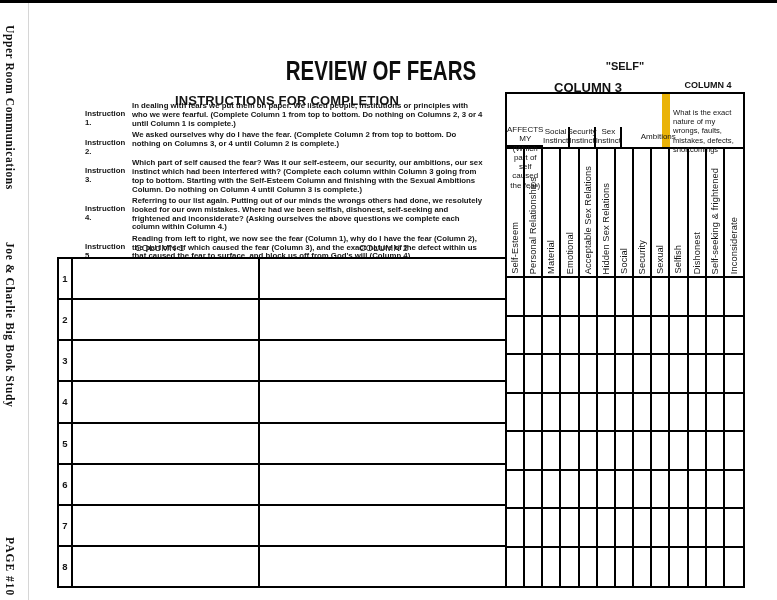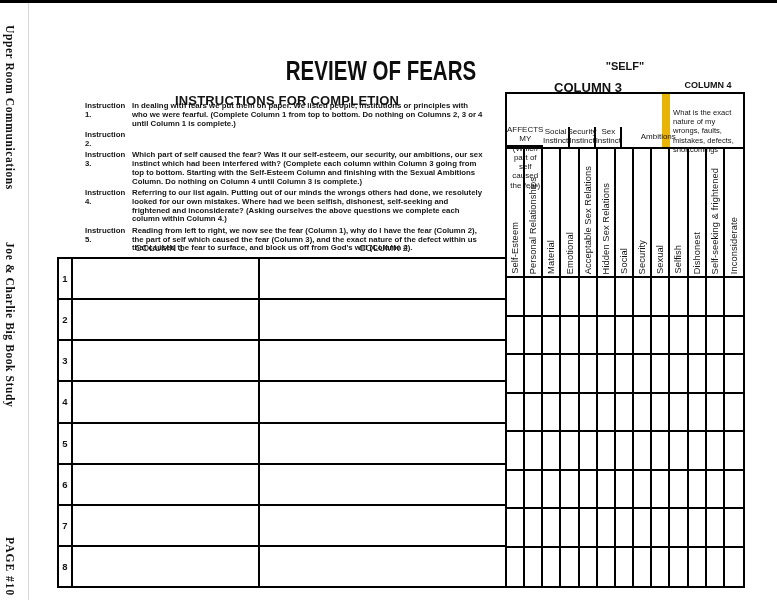--- a/index.html
+++ b/index.html
@@ -32,21 +32,21 @@
     transform:scaleX(0.76); transform-origin:center; white-space:nowrap; color:#0d0d0d;
   }
 
   
   #instr-heading {
     left:102px; top:93px; width:370px; text-align:center;
     font-size:13px; font-weight:bold; letter-spacing:0.2px;
   }
   #instructions { left:85px; top:102px; width:402px; }
   .instr-item { display:flex; margin-bottom:2.6px; }
-  .ilabel { width:47px; flex:0 0 47px; font-size:7.8px; font-weight:bold; line-height:8.8px; }
+  .ilabel { width:47px; flex:0 0 47px; font-size:7.8px; font-weight:bold; line-height:8.8px;margin-top:8px; }
   .itext  { width:352px; font-size:7.8px; font-weight:bold; line-height:8.8px; }
 
   
   .col-label { font-size:9.5px; text-align:center; color:#111; }
   #col1-label { left:57px;  top:242px; width:205px; }
   #col2-label { left:262px; top:242px; width:243px; }
   #col3-label { left:505px; top:80px;  width:166px; font-weight:bold; font-size:13px; }
   #col4-label { left:671px; top:80px;  width:74px;  font-weight:bold; font-size:9px; }
   #self-label { left:505px; top:60px;  width:240px; text-align:center; font-size:11px; font-weight:bold; }
 
@@ -118,20 +118,21 @@
 <div class="abs" id="title">REVIEW OF FEARS</div>
 
 <div class="abs" id="instr-heading">INSTRUCTIONS FOR COMPLETION</div>
 <div class="abs" id="instructions">
     <div class="instr-item">
       <div class="ilabel">Instruction 1.</div>
       <div class="itext">In dealing with fears we put them on paper. We listed people, institutions or principles with who we were fearful. (Complete Column 1 from top to bottom. Do nothing on Columns 2, 3 or 4 until Column 1 is complete.)</div>
     </div>
     <div class="instr-item">
       <div class="ilabel">Instruction 2.</div>
+      <div class="itext">We asked ourselves why do I have the fear. (Complete Column 2 from top to bottom. Do nothing on Columns 3, or 4 until Column 2 is complete.)</div>
     </div>
     <div class="instr-item">
       <div class="ilabel">Instruction 3.</div>
       <div class="itext">Which part of self caused the fear? Was it our self-esteem, our security, our ambitions, our sex instinct which had been interfered with? (Complete each column within Column 3 going from top to bottom. Starting with the Self-Esteem Column and finishing with the Sexual Ambitions Column. Do nothing on Column 4 until Column 3 is complete.)</div>
     </div>
     <div class="instr-item">
       <div class="ilabel">Instruction 4.</div>
       <div class="itext">Referring to our list again. Putting out of our minds the wrongs others had done, we resolutely looked for our own mistakes. Where had we been selfish, dishonest, self-seeking and frightened and inconsiderate? (Asking ourselves the above questions we complete each column within Column 4.)</div>
     </div>
     <div class="instr-item">

